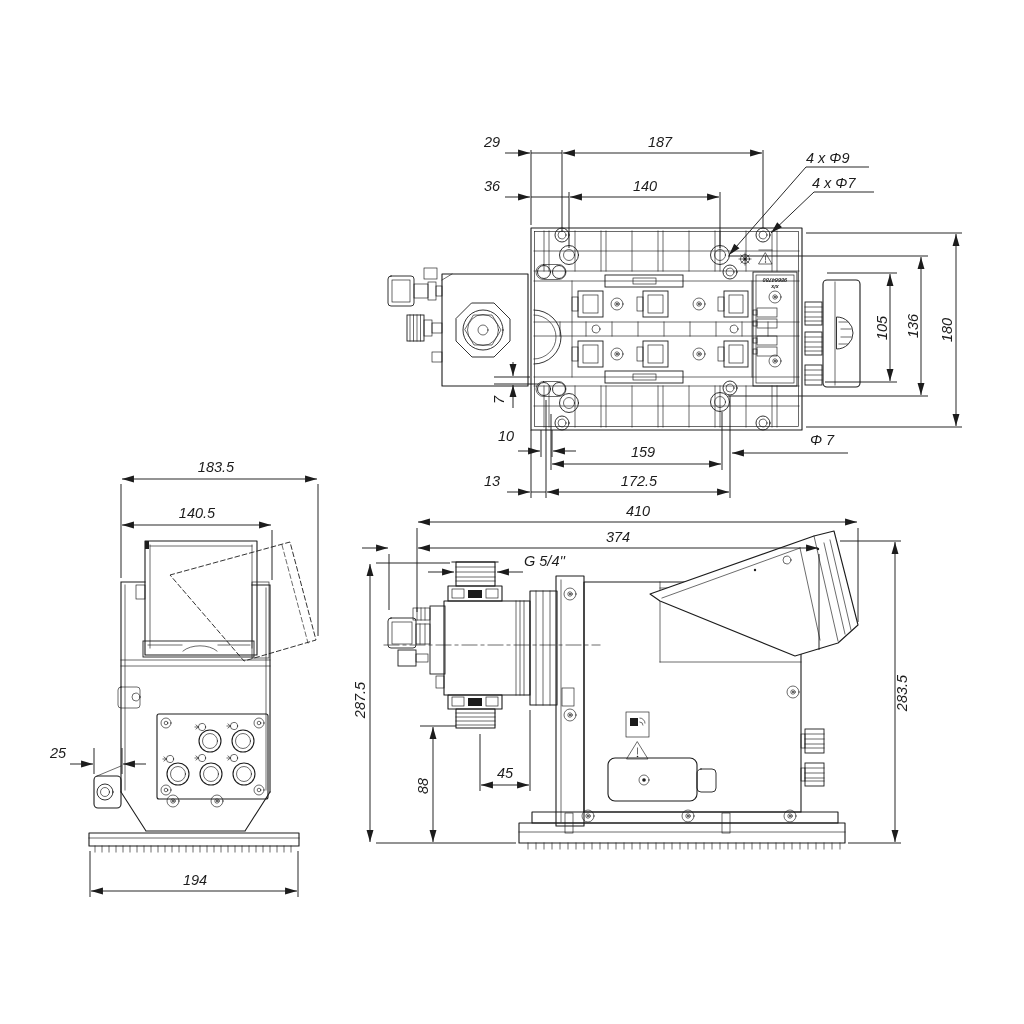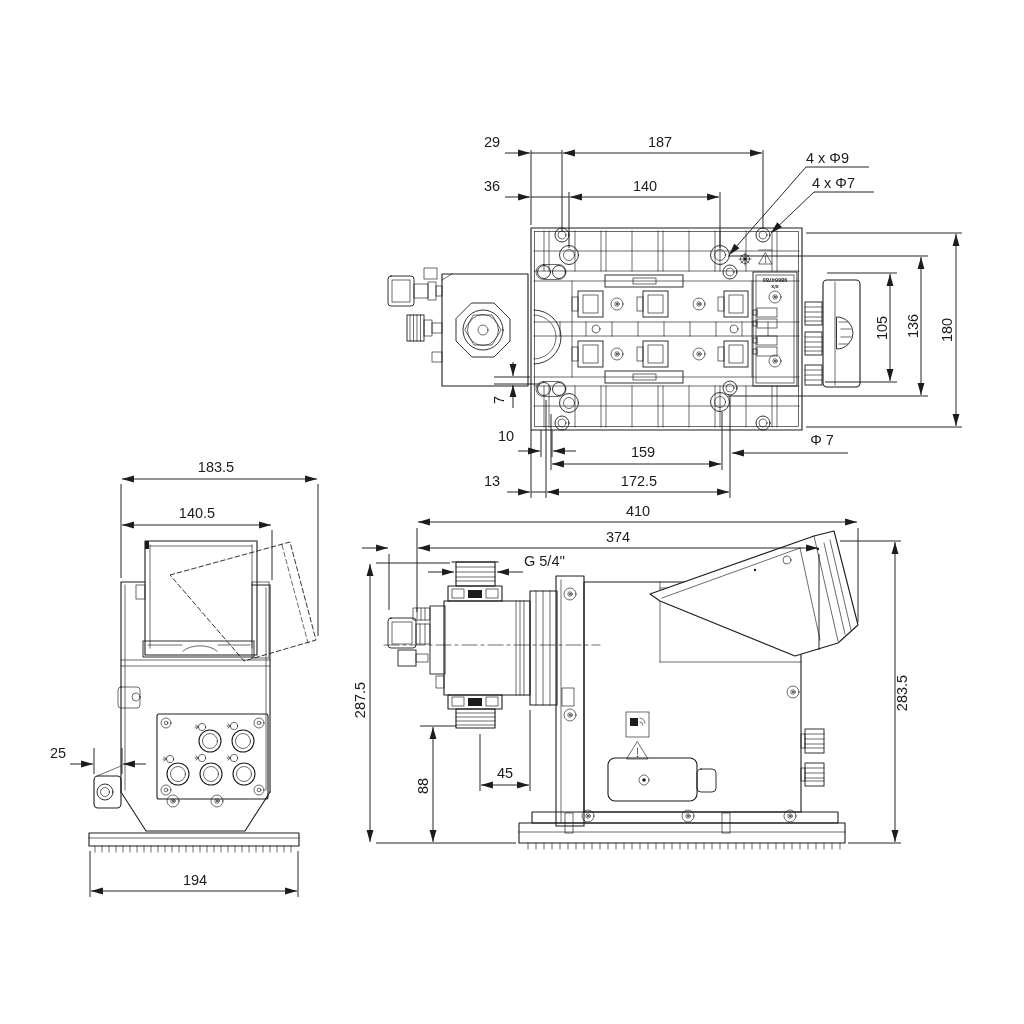--- a/index.html
+++ b/index.html
@@ -1,16 +1,16 @@
 <!DOCTYPE html>
 <html><head>
 <meta charset="utf-8">
 <style>
   html,body{margin:0;padding:0;background:#ffffff;}
-  .stage{position:relative;width:1024px;height:1024px;background:#fff;font-family:"Liberation Sans",sans-serif;}
+  .stage{position:relative;width:1024px;height:1024px;background:#fff;font-family:"Liberation Sans",sans-serif;font-style:italic;}
   svg{position:absolute;left:0;top:0;}
   .ln{fill:none;stroke:#1c1c1c;stroke-width:1.1;stroke-linejoin:round;stroke-linecap:square;}
   .tn{fill:none;stroke:#1c1c1c;stroke-width:0.65;stroke-linecap:square;}
   .md{fill:none;stroke:#1c1c1c;stroke-width:0.9;stroke-linecap:square;}
   .dm{fill:none;stroke:#1c1c1c;stroke-width:0.95;stroke-linecap:butt;}
   .dash{stroke-dasharray:4.5 3;}
   .cl{stroke-dasharray:15 4 3 4;}
   .wh{fill:#ffffff;}
   .bk{fill:#1c1c1c;stroke:none;}
   text.dim{font-family:"Liberation Sans",sans-serif;font-size:14.5px;fill:#1c1c1c;}

